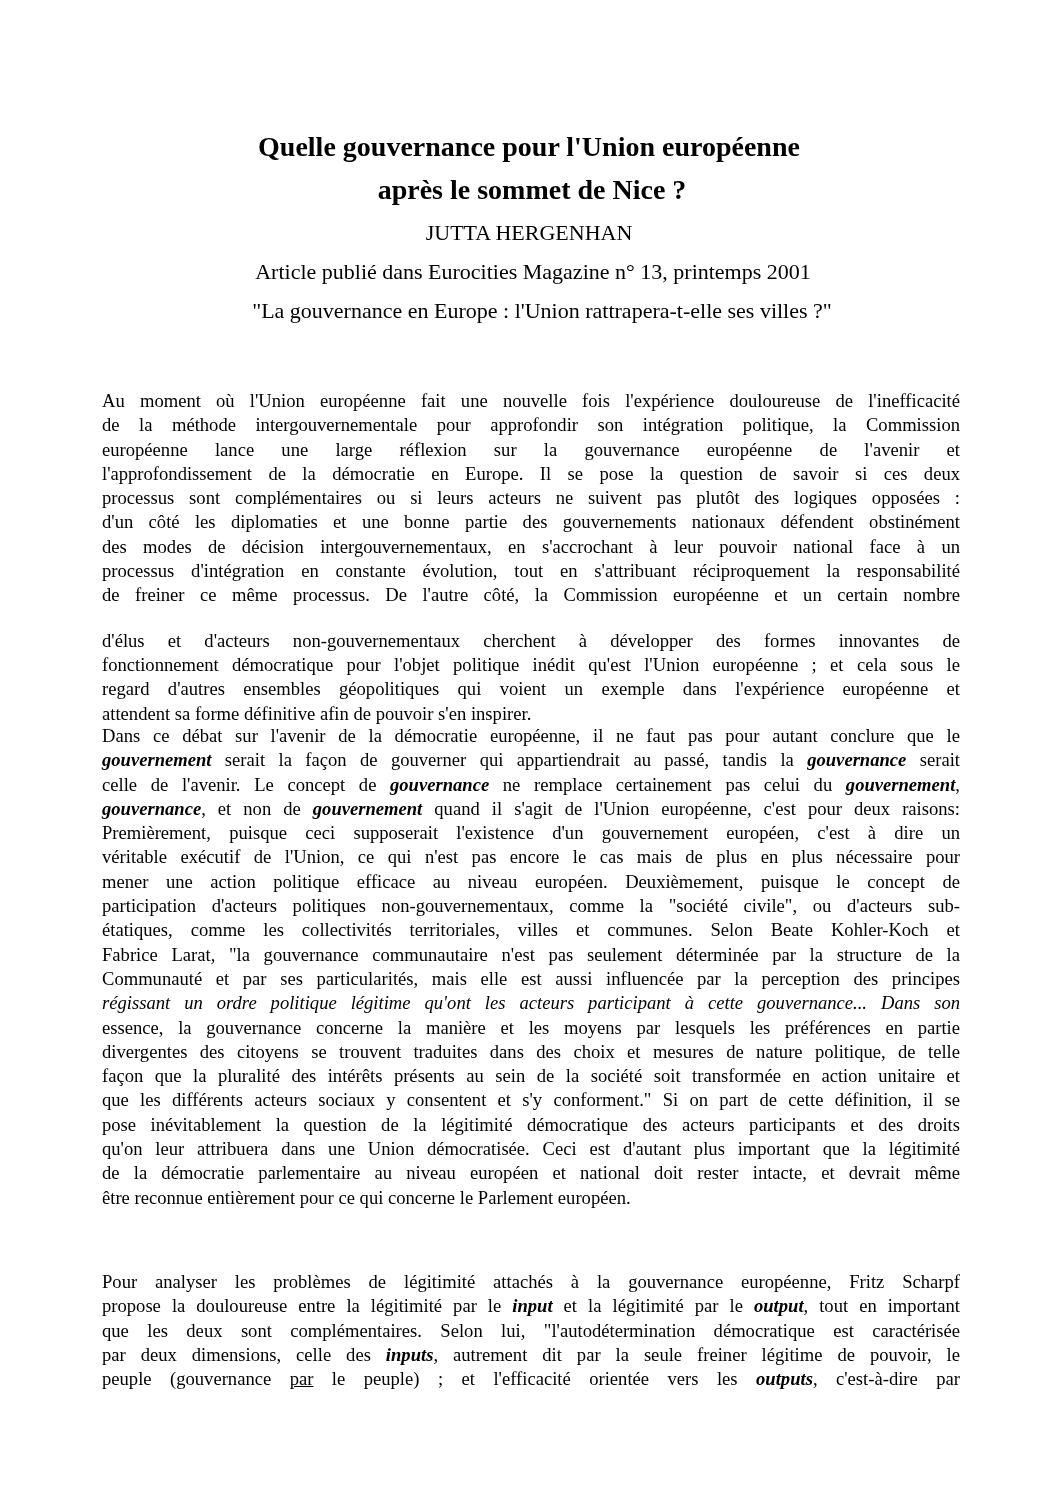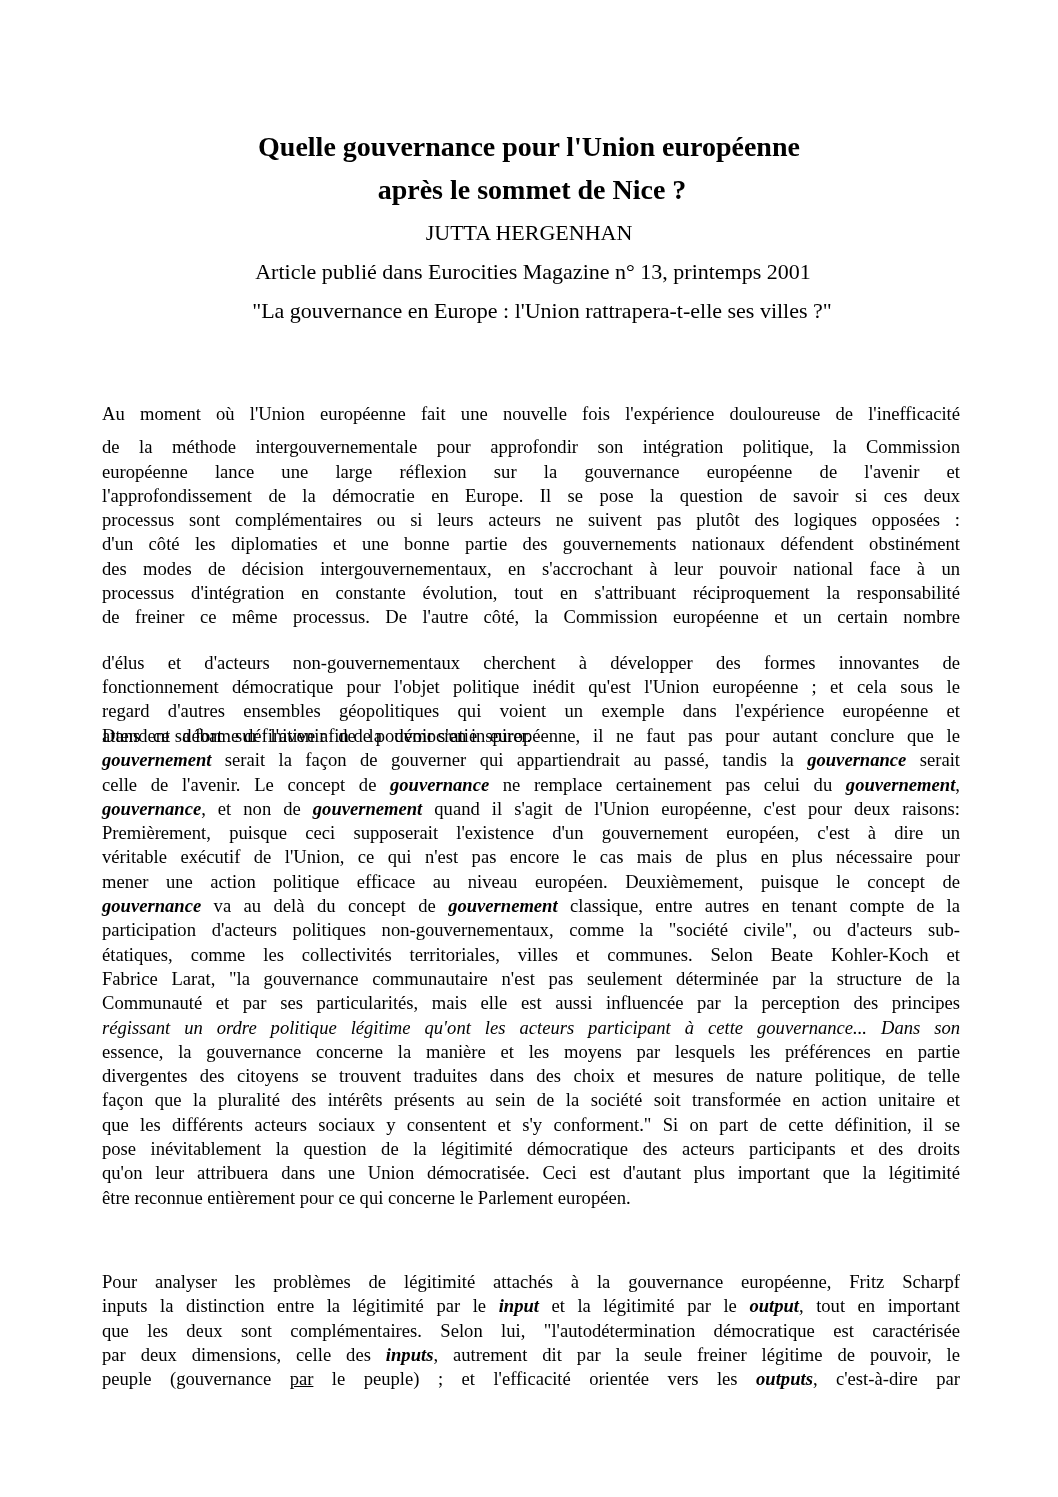--- a/index.html
+++ b/index.html
@@ -10,40 +10,40 @@
   .t2 { top: 174px; font-size: 28px; font-weight: bold; left: 3px; }
   .au { top: 220px; font-size: 22px; }
   .ar { top: 259px; font-size: 22px; left: 4px; }
   .qt { top: 298px; font-size: 22px; left: 13px; }
   .body { position: absolute; left: 102px; width: 858px; font-family: "Liberation Serif", serif; font-size: 18.6px; }
   .ln { height: 24.3px; line-height: 24.3px; white-space: nowrap; text-align: justify; text-align-last: justify; overflow: visible; }
   .ln.last { text-align-last: left; }
   .ln span { white-space: normal; }
   .ln .it { font-style: italic; font-weight: bold; }
   .ln .ul { text-decoration: underline; }
-  .p1 { top: 402px; }
+  .p1 { top: 389px; }
   .p2 { top: 724px; }
   .p3 { top: 1270px; }
 </style>
 </head>
 <body>
 
 <div class="page">
   <div class="hdr t1">Quelle gouvernance pour l'Union européenne</div>
   <div class="hdr t2">après le sommet de Nice ?</div>
   <div class="hdr au">JUTTA HERGENHAN</div>
   <div class="hdr ar">Article publié dans Eurocities Magazine n° 13, printemps 2001</div>
   <div class="hdr qt">"La gouvernance en Europe : l'Union rattrapera-t-elle ses villes ?"</div>
 
   <div class="body p1">
       <div class="ln">
         <span style="display: block; white-space: normal; text-align: inherit; text-align-last: inherit;"><span>Au moment où l'Union européenne fait une nouvelle fois l'expérience douloureuse de l'inefficacité</span></span>
       </div>
       <div class="ln">
-        <span style="display: block; white-space: normal; text-align: inherit; text-align-last: inherit; margin-top: 9px;"><span>de la méthode intergouvernementale pour approfondir son intégration politique, la Commission</span></span>
+        <span style="display: block; white-space: normal; text-align: inherit; text-align-last: inherit;"><span>de la méthode intergouvernementale pour approfondir son intégration politique, la Commission</span></span>
       </div>
       <div class="ln">
         <span style="display: block; white-space: normal; text-align: inherit; text-align-last: inherit;"><span>européenne lance une large réflexion sur la gouvernance européenne de l'avenir et</span></span>
       </div>
       <div class="ln">
         <span style="display: block; white-space: normal; text-align: inherit; text-align-last: inherit;"><span>l'approfondissement de la démocratie en Europe. Il se pose la question de savoir si ces deux</span></span>
       </div>
       <div class="ln">
         <span style="display: block; white-space: normal; text-align: inherit; text-align-last: inherit;"><span>processus sont complémentaires ou si leurs acteurs ne suivent pas plutôt des logiques opposées :</span></span>
       </div>
@@ -88,23 +88,20 @@
       <div class="ln">
         <span style="display: block; white-space: normal; text-align: inherit; text-align-last: inherit;"><span>Premièrement, puisque ceci supposerait l'existence d'un gouvernement européen, c'est à dire un</span></span>
       </div>
       <div class="ln">
         <span style="display: block; white-space: normal; text-align: inherit; text-align-last: inherit;"><span>véritable exécutif de l'Union, ce qui n'est pas encore le cas mais de plus en plus nécessaire pour</span></span>
       </div>
       <div class="ln">
         <span style="display: block; white-space: normal; text-align: inherit; text-align-last: inherit;"><span>mener une action politique efficace au niveau européen. Deuxièmement, puisque le concept de</span></span>
       </div>
       <div class="ln">
-        <span style="display: block; white-space: normal; text-align: inherit; text-align-last: inherit;"><span class="it">gouvernance</span><span> va au delà du concept de </span><span class="it">gouvernement</span><span> classique, entre autres en tenant compte de la</span></span>
-      </div>
-      <div class="ln">
         <span style="display: block; white-space: normal; text-align: inherit; text-align-last: inherit;"><span>participation d'acteurs politiques non-gouvernementaux, comme la "société civile", ou d'acteurs sub-</span></span>
       </div>
       <div class="ln">
         <span style="display: block; white-space: normal; text-align: inherit; text-align-last: inherit;"><span>étatiques, comme les collectivités territoriales, villes et communes. Selon Beate Kohler-Koch et</span></span>
       </div>
       <div class="ln">
         <span style="display: block; white-space: normal; text-align: inherit; text-align-last: inherit;"><span>Fabrice Larat, "la gouvernance communautaire n'est pas seulement déterminée par la structure de la</span></span>
       </div>
       <div class="ln">
         <span style="display: block; white-space: normal; text-align: inherit; text-align-last: inherit;"><span>Communauté et par ses particularités, mais elle est aussi influencée par la perception des principes</span></span>
@@ -123,30 +120,33 @@
       </div>
       <div class="ln">
         <span style="display: block; white-space: normal; text-align: inherit; text-align-last: inherit;"><span>que les différents acteurs sociaux y consentent et s'y conforment." Si on part de cette définition, il se</span></span>
       </div>
       <div class="ln">
         <span style="display: block; white-space: normal; text-align: inherit; text-align-last: inherit;"><span>pose inévitablement la question de la légitimité démocratique des acteurs participants et des droits</span></span>
       </div>
       <div class="ln">
         <span style="display: block; white-space: normal; text-align: inherit; text-align-last: inherit;"><span>qu'on leur attribuera dans une Union démocratisée. Ceci est d'autant plus important que la légitimité</span></span>
       </div>
+      <div class="ln">
+        <span style="display: block; white-space: normal; text-align: inherit; text-align-last: inherit;"><span>de la démocratie parlementaire au niveau européen et national doit rester intacte, et devrait même</span></span>
+      </div>
       <div class="ln last">
         <span style="display: block; white-space: normal; text-align: inherit; text-align-last: inherit;"><span>être reconnue entièrement pour ce qui concerne le Parlement européen.</span></span>
       </div>
     </div>
   <div class="body p3">
       <div class="ln">
         <span style="display: block; white-space: normal; text-align: inherit; text-align-last: inherit;"><span>Pour analyser les problèmes de légitimité attachés à la gouvernance européenne, Fritz Scharpf</span></span>
       </div>
       <div class="ln">
-        <span style="display: block; white-space: normal; text-align: inherit; text-align-last: inherit;"><span>inputs la distinction entre la légitimité par le </span><span class="it">input</span><span> et la légitimité par le </span><span class="it">output</span><span>, tout en important</span></span>
+        <span style="display: block; white-space: normal; text-align: inherit; text-align-last: inherit;"><span>propose la douloureuse entre la légitimité par le </span><span class="it">input</span><span> et la légitimité par le </span><span class="it">output</span><span>, tout en important</span></span>
       </div>
       <div class="ln">
         <span style="display: block; white-space: normal; text-align: inherit; text-align-last: inherit;"><span>que les deux sont complémentaires. Selon lui, "l'autodétermination démocratique est caractérisée</span></span>
       </div>
       <div class="ln">
         <span style="display: block; white-space: normal; text-align: inherit; text-align-last: inherit;"><span>par deux dimensions, celle des </span><span class="it">inputs</span><span>, autrement dit par la seule freiner légitime de pouvoir, le</span></span>
       </div>
       <div class="ln">
         <span style="display: block; white-space: normal; text-align: inherit; text-align-last: inherit;"><span>peuple (gouvernance </span><span class="ul">par</span><span> le peuple) ; et l'efficacité orientée vers les </span><span class="it">outputs</span><span>, c'est-à-dire par</span></span>
       </div>

